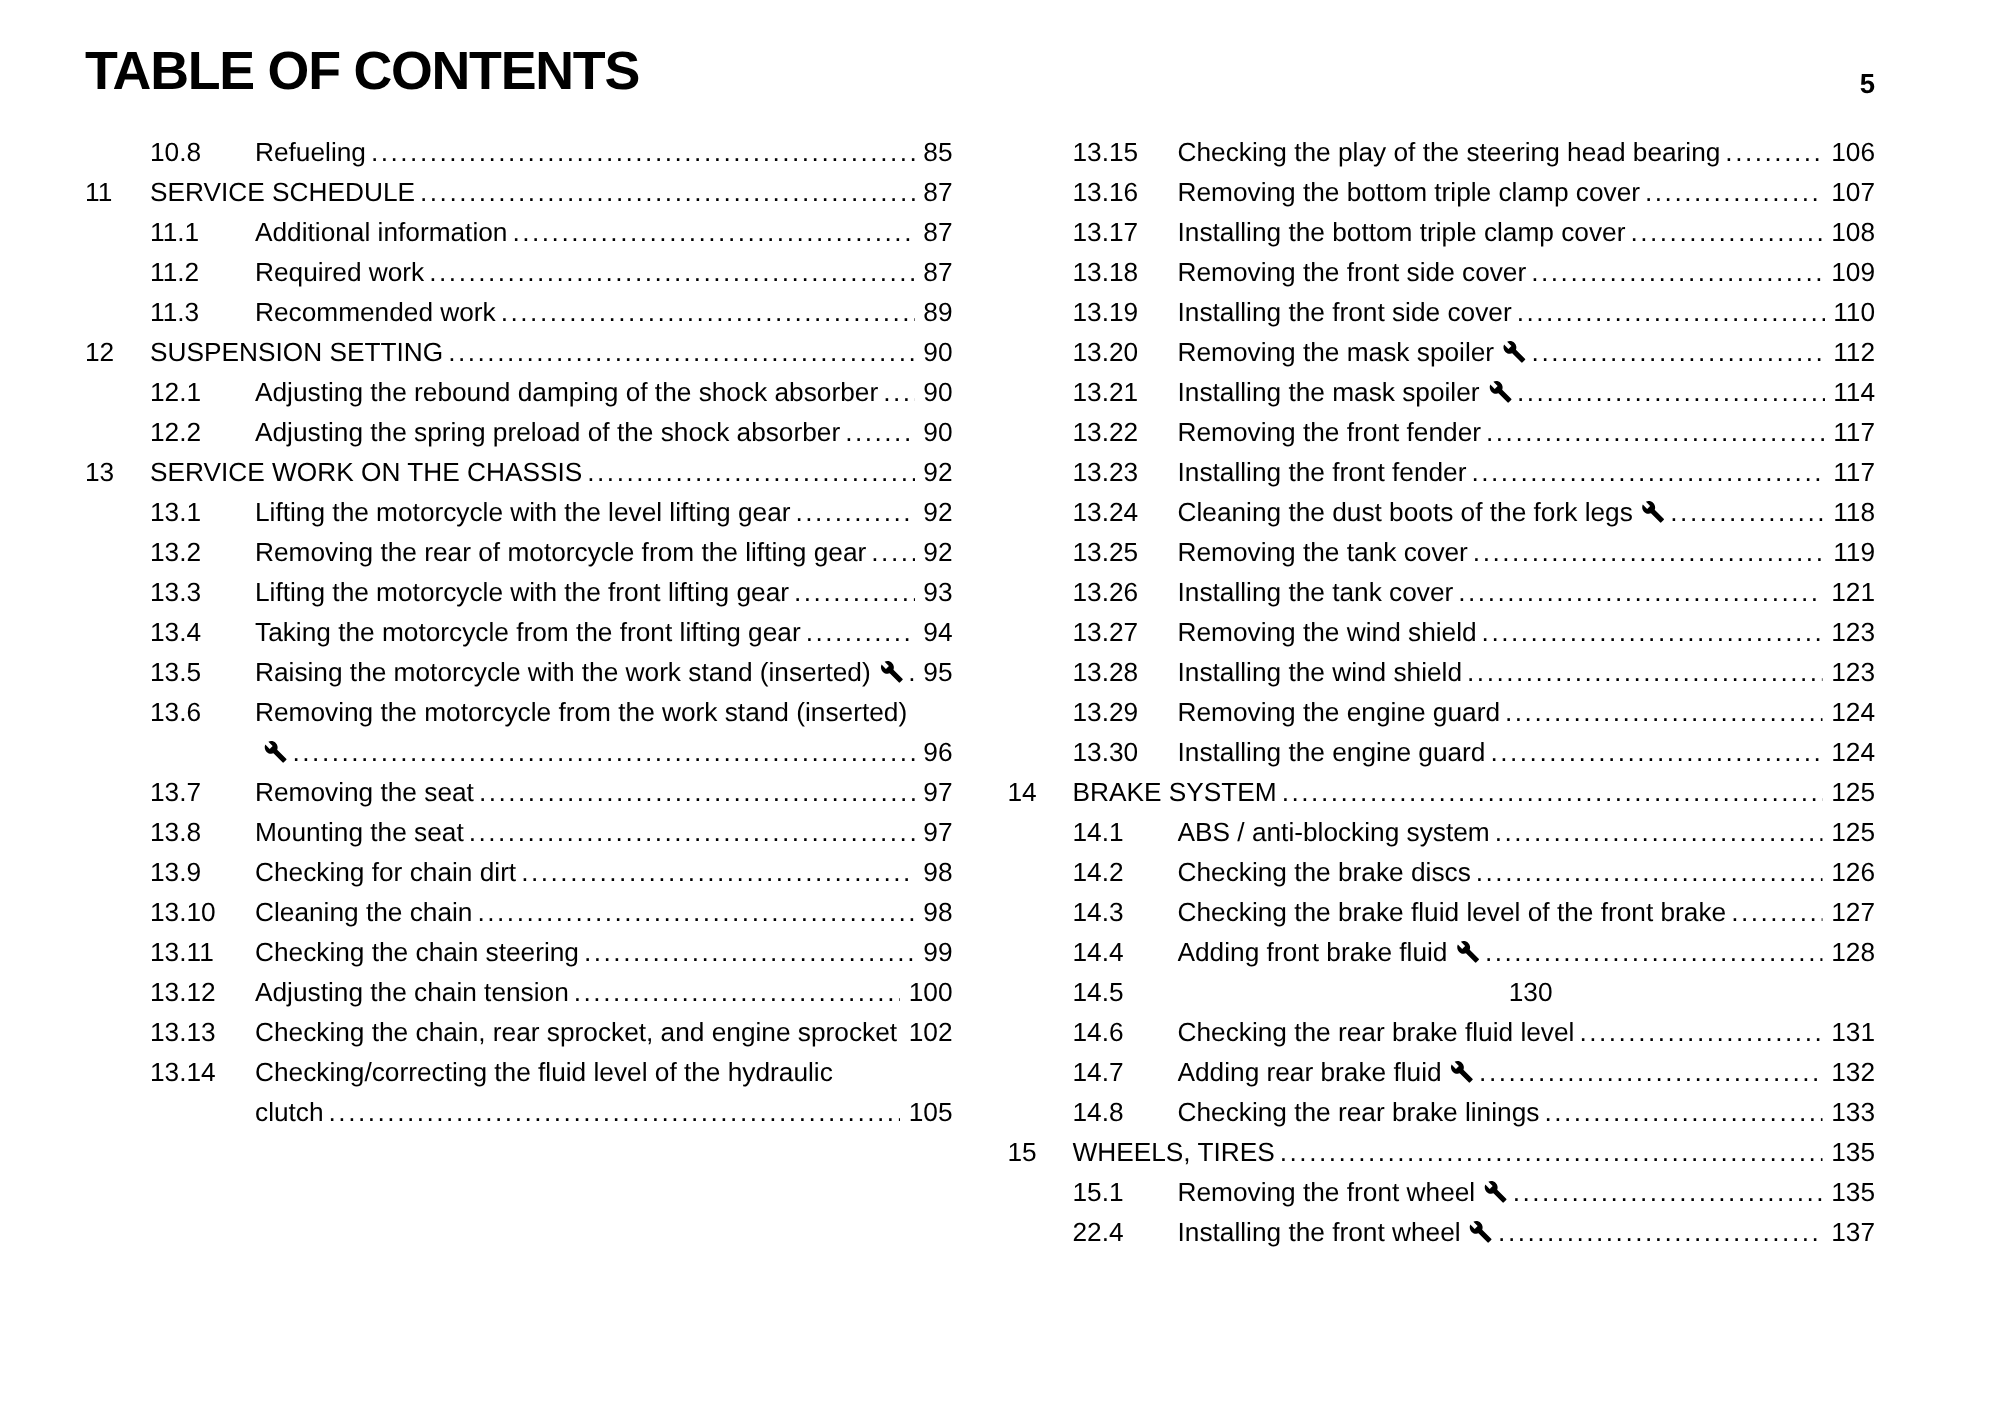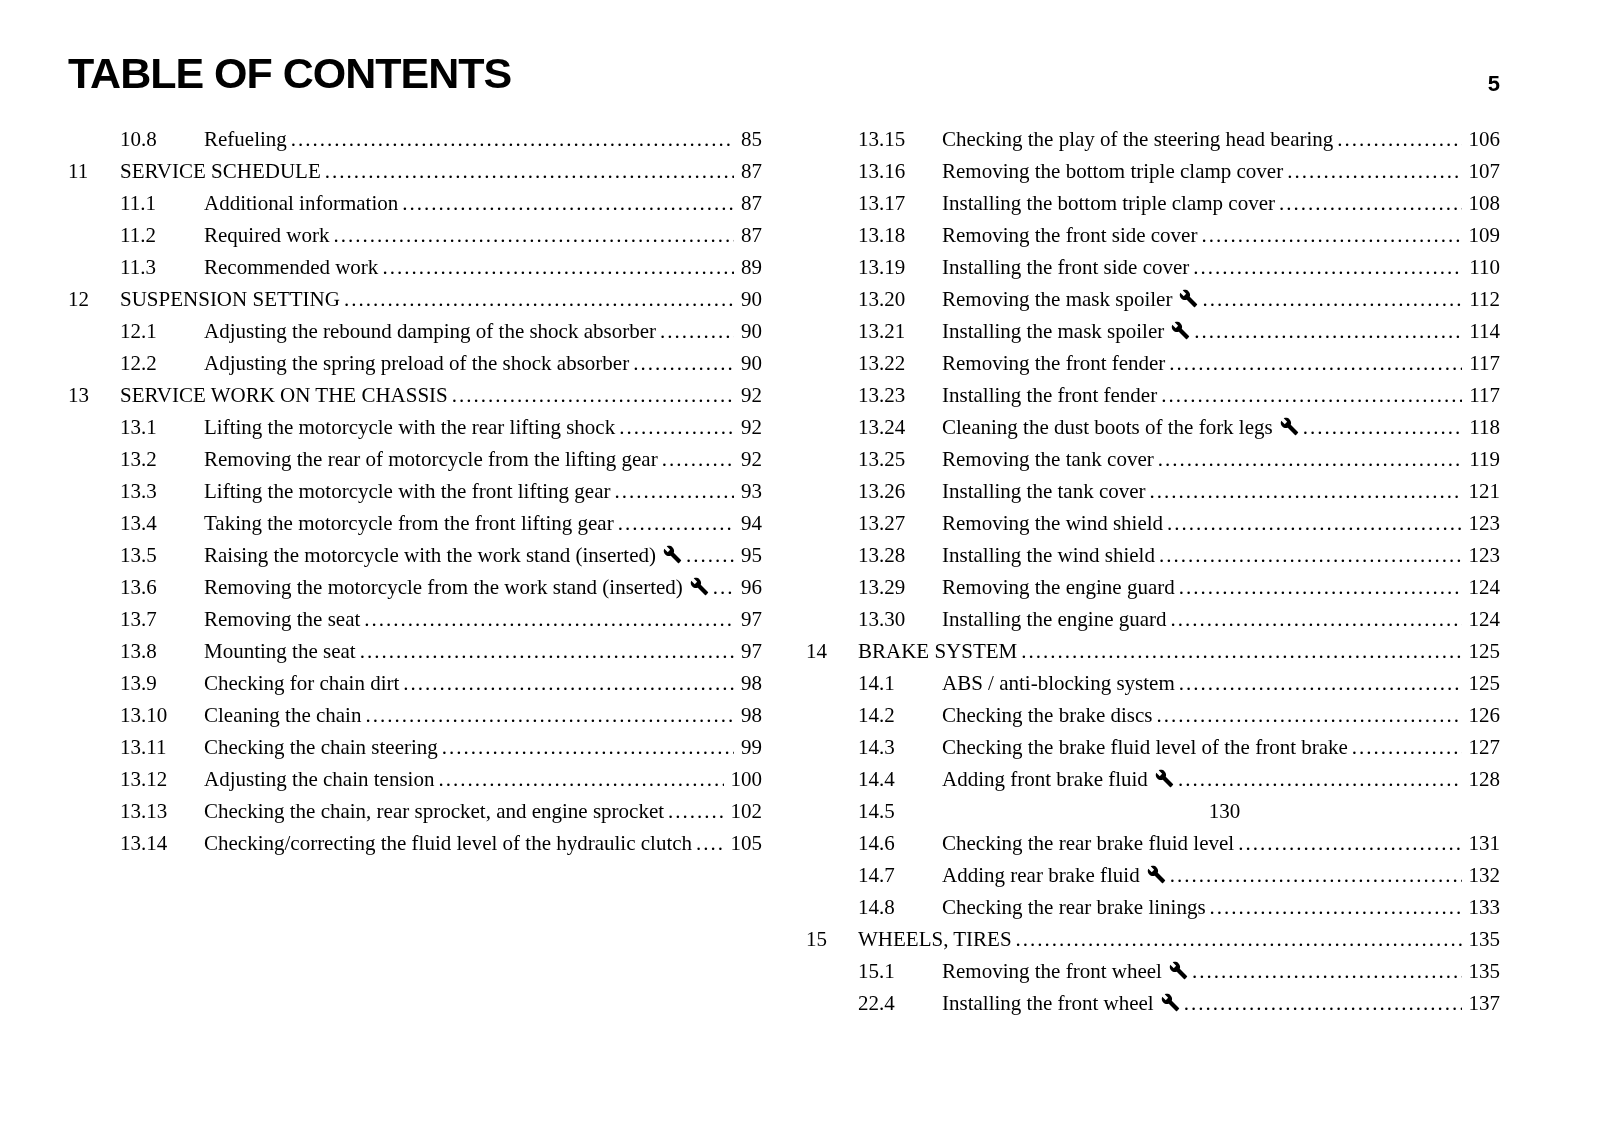--- a/index.html
+++ b/index.html
@@ -9,23 +9,22 @@
     font-family: "Liberation Sans", sans-serif;
     overflow: hidden;
   }
   .page {
     width: 1600px; height: 1132px;
     padding: 34px 100px 20px 68px;
   }
   .header {
     display: flex;
     justify-content: space-between;
-    align-items: flex-end;
+    align-items: center;
     margin-bottom: 26px;
-    margin-top: 16px;
   }
   .doc-title {
     font-size: 43px;
     font-weight: bold;
     letter-spacing: -1px;
     line-height: 1.1;
   }
   .folio {
     font-size: 22px;
     font-weight: bold;
@@ -37,21 +36,20 @@
   }
   .column {
     flex: 1 1 0;
     min-width: 0;
   }
   .entry {
     display: grid;
     grid-template-columns: 52px minmax(0, 1fr) auto;
     font-size: 21px;
     line-height: 32px;
-    font-family: Liberation Serif, serif;
   }
   .entry.level-2 {
     padding-left: 52px;
     grid-template-columns: 84px minmax(0, 1fr) auto;
   }
   .entry .num { white-space: nowrap; }
   .entry .title-cell {
     position: relative;
     overflow: hidden;
   }
@@ -129,21 +127,21 @@
           <span class="title-cell"><span class="title-text">Adjusting the spring preload of the shock absorber</span></span>
           <span class="page-ref">90</span>
         </div>
         <div class="entry level-1">
           <span class="num">13</span>
           <span class="title-cell"><span class="title-text">SERVICE WORK ON THE CHASSIS</span></span>
           <span class="page-ref">92</span>
         </div>
         <div class="entry level-2">
           <span class="num">13.1</span>
-          <span class="title-cell"><span class="title-text">Lifting the motorcycle with the rear lifting shock</span></span>
+          <span class="title-cell"><span class="title-text">Lifting the motorcycle with the level lifting gear</span></span>
           <span class="page-ref">92</span>
         </div>
         <div class="entry level-2">
           <span class="num">13.2</span>
           <span class="title-cell"><span class="title-text">Removing the rear of motorcycle from the lifting gear</span></span>
           <span class="page-ref">92</span>
         </div>
         <div class="entry level-2">
           <span class="num">13.3</span>
           <span class="title-cell"><span class="title-text">Lifting the motorcycle with the front lifting gear</span></span>

